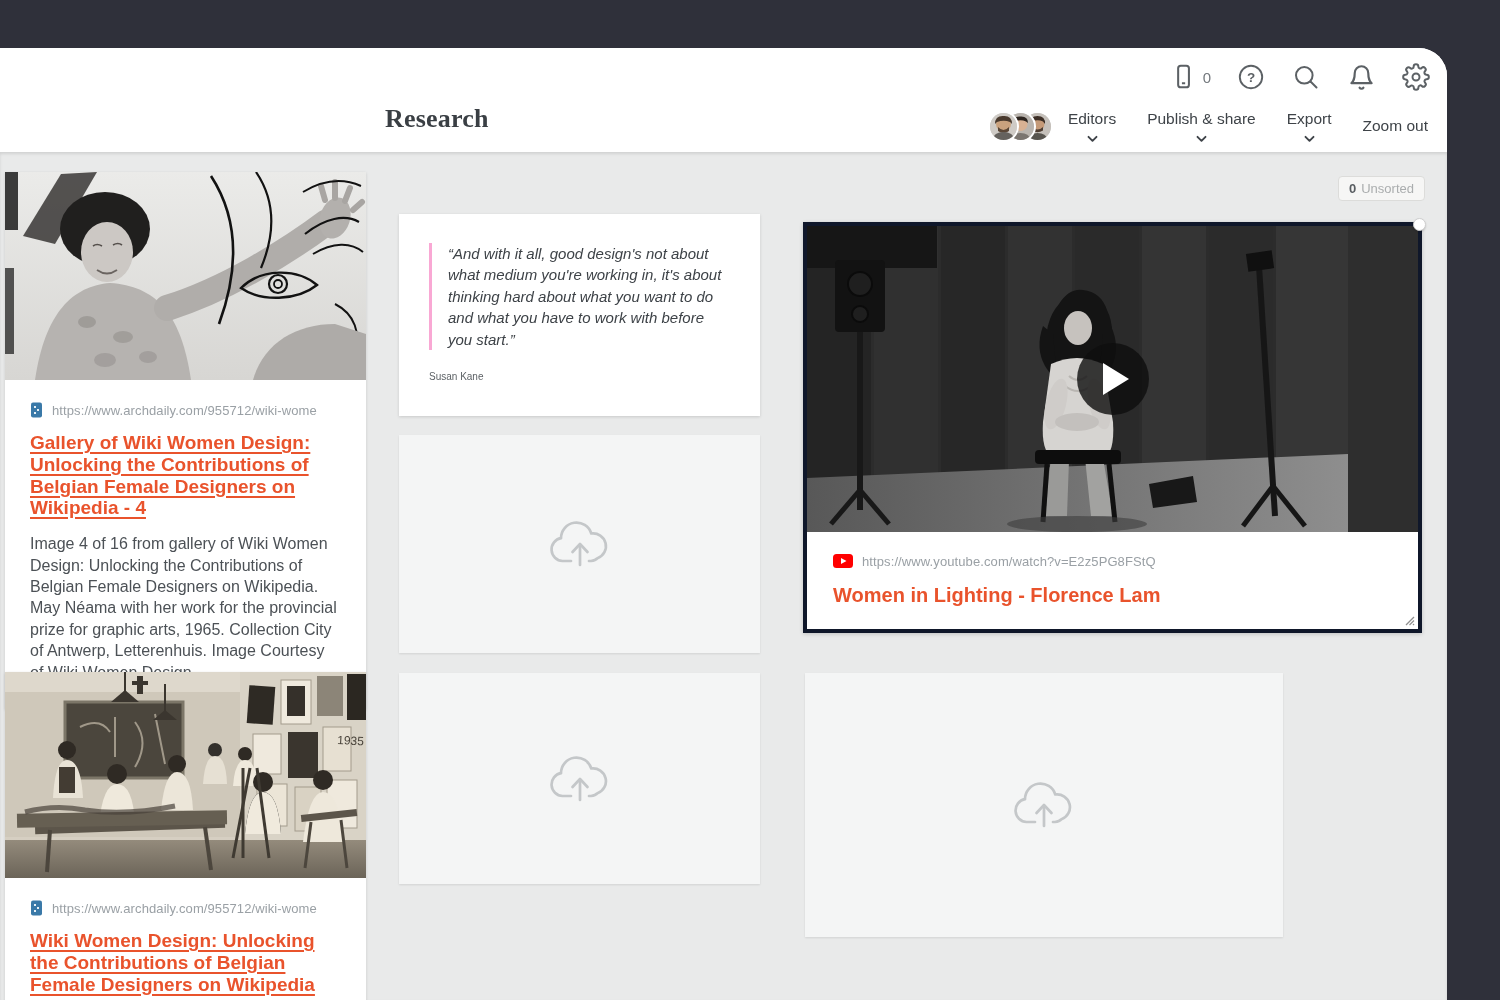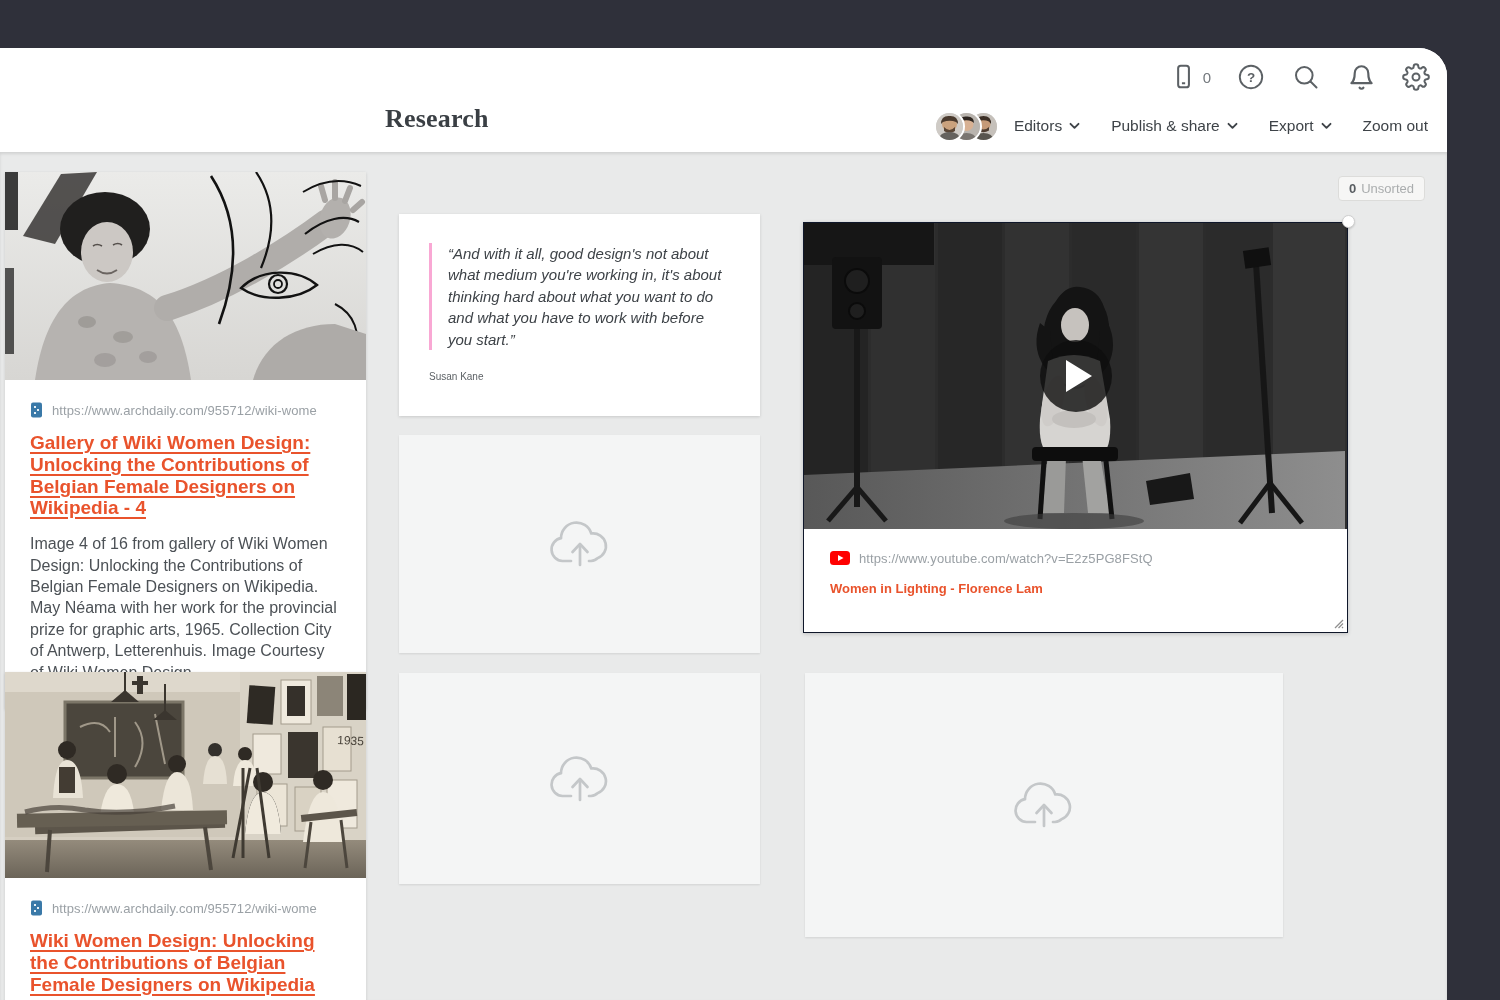--- a/index.html
+++ b/index.html
@@ -30,21 +30,21 @@
   }
   .hicon { display:flex; align-items:center; justify-content:center; width:30px; height:30px; cursor:pointer; }
   .device-group { display:flex; align-items:center; gap:5px; }
   .device-count { font-size:15px; color:#73787d; }
   .menu-row {
     position:absolute; top:62px; right:19px; height:32px;
     display:flex; align-items:center; gap:31px;
   }
   .menu-item {
     display:flex; align-items:center; gap:7px;
-    font-size:15.5px; color:#3e4348; cursor:pointer; white-space:nowrap;
+    font-size:15.5px; color:#3e4348; cursor:pointer; white-space:nowrap;flex-direction:column;
   }
   .avatar-stack { display:flex; align-items:center; margin-right:-16px; }
   .avatar {
     width:31px; height:31px; border-radius:50%; border:2px solid #fff;
     overflow:hidden; background:#d6d6d6; flex:0 0 auto;
   }
   .avatar + .avatar { margin-left:-14px; }
   .av1{ z-index:3; position:relative;} .av2{ z-index:2; position:relative;} .av3{ z-index:1; position:relative;}
   
   .canvas {
@@ -88,39 +88,39 @@
   .quote-text { font-style:italic; font-size:15px; line-height:21.4px; color:#3d4247; }
   .quote-attr { margin-top:21px; font-size:10px; color:#5d6266; }
   
   .placeholder {
     position:absolute; background:#f4f5f5;
     box-shadow:0 1px 2px rgba(0,0,0,0.10);
     display:flex; align-items:center; justify-content:center; cursor:pointer;
   }
   
   .video-card {
-    position:absolute; left:803px; top:174px; width:545px; height:411px;
-    background:#fff; border:1px solid #0f172a;
+    position:absolute; left:803px; top:174px; width:619px; height:411px;
+    background:#fff; border:4px solid #0f172a;
     box-shadow:0 1px 4px rgba(0,0,0,0.18);
   }
   .video-thumb { position:relative; width:100%; height:306px; overflow:hidden; background:#2e2e2e; cursor:pointer; }
   .play-btn {
     position:absolute; left:50%; top:50%; transform:translate(-50%,-50%);
     width:72px; height:72px; border-radius:50%; background:rgba(14,14,14,0.80);
     display:flex; align-items:center; justify-content:center; cursor:pointer;
   }
   .play-tri {
     width:0; height:0; margin-left:7px;
     border-top:16px solid transparent; border-bottom:16px solid transparent;
     border-left:26px solid #ffffff;
   }
   .video-body { padding:20px 26px; }
   .video-title {
     display:block; margin-top:14px;
-    color:#e9532c; font-weight:700; font-size:13px; cursor:pointer;
+    color:#e9532c; font-weight:700; font-size:20px; cursor:pointer;
   }
   .corner-handle {
     position:absolute; right:-8px; top:-8px; width:13px; height:13px;
     background:#fff; border:1px solid #cfcfcf; border-radius:50%;
     box-shadow:0 1px 2px rgba(0,0,0,0.15); cursor:nwse-resize; z-index:5;
   }
   .resize-grip { position:absolute; right:3px; bottom:3px; cursor:nwse-resize; }
   svg { display:block; }
 </style>
 </head>

